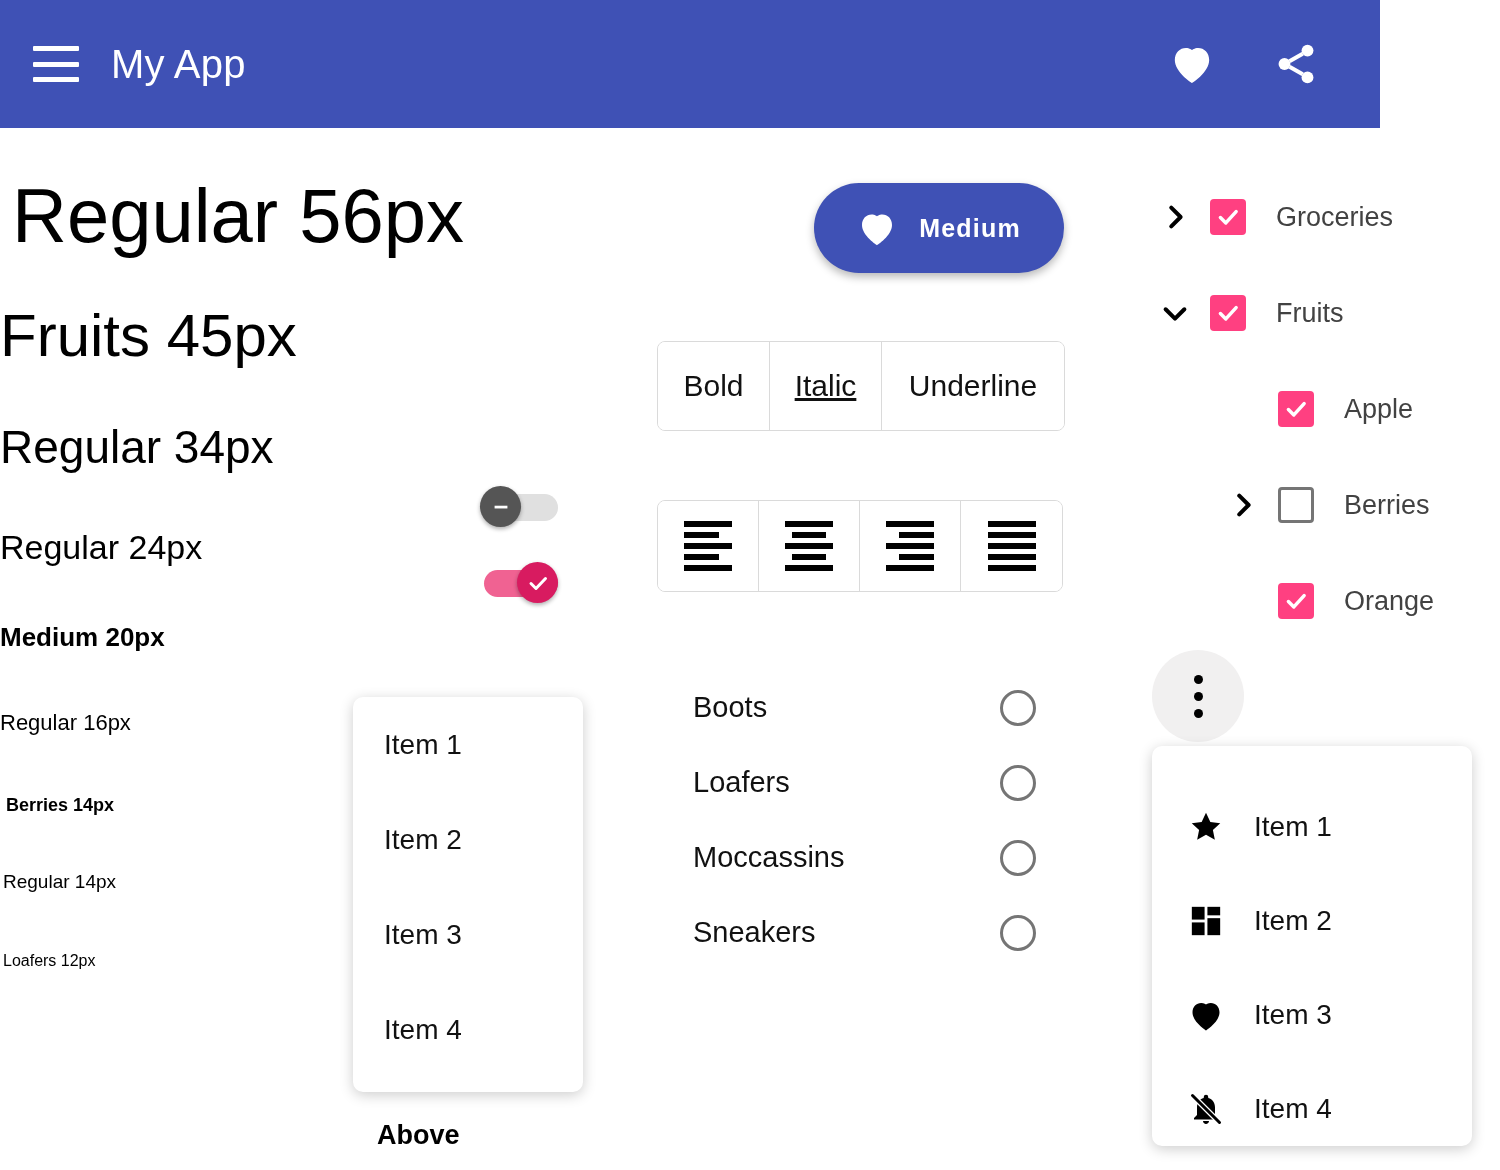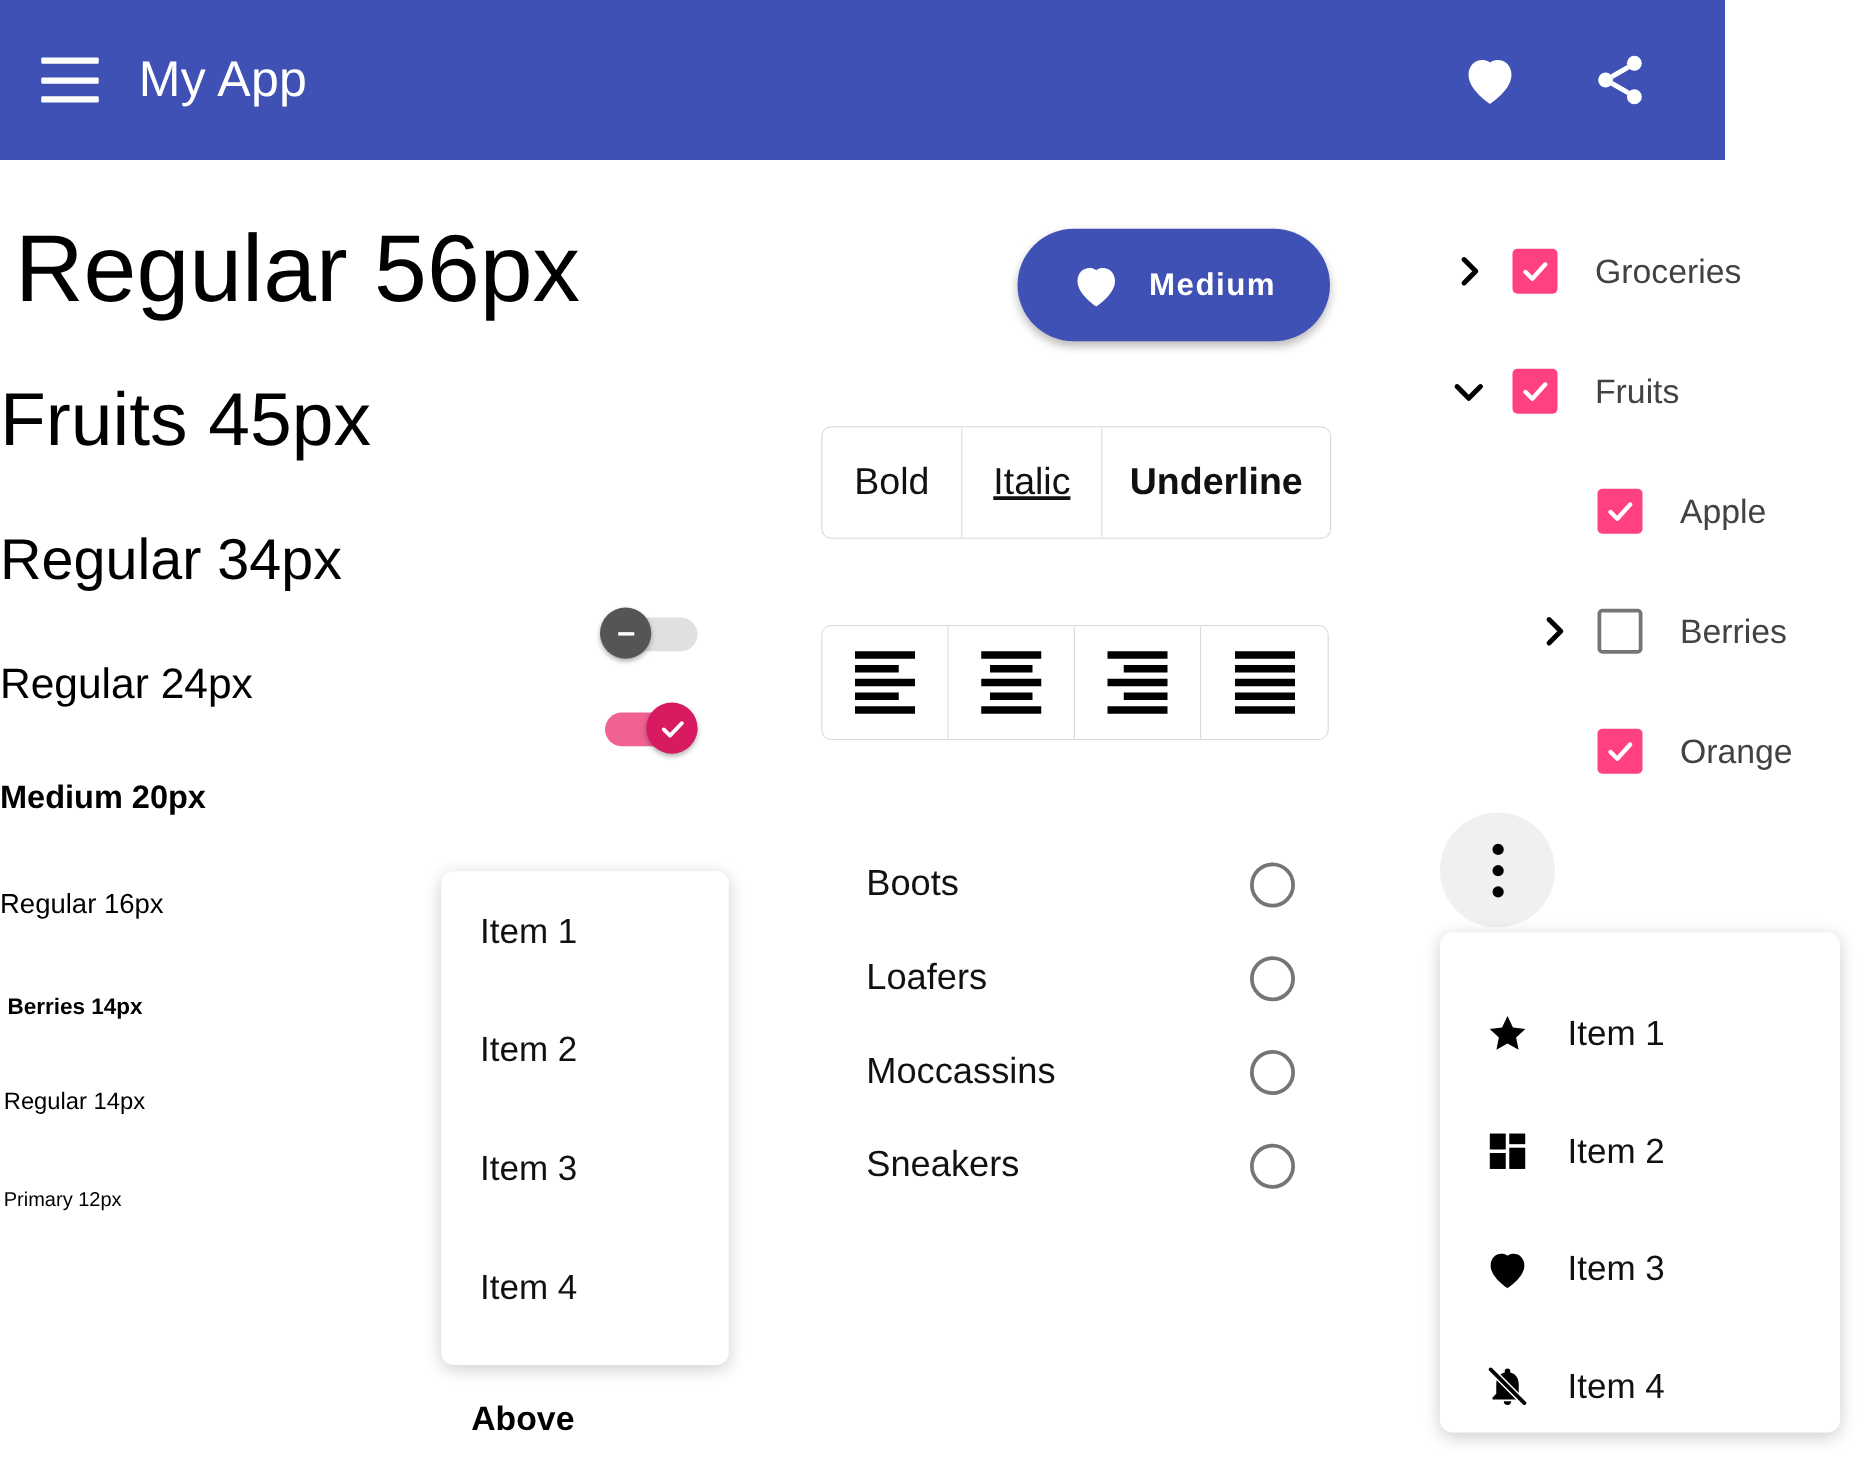--- a/index.html
+++ b/index.html
@@ -55,21 +55,21 @@
     box-shadow: 0 4px 8px rgba(0,0,0,.28);
   }
   .primary-btn .pb-label { color: #fff; font-size: 25px; font-weight: bold; letter-spacing: 1.2px; }
 
   
   .seg-text { position: absolute; left: 657px; top: 341px; display: flex;
     border: 1px solid #DADADA; border-radius: 8px; overflow: hidden; background: #fff; }
   .seg-text .seg { height: 88px; display: flex; align-items: center; justify-content: center;
     font-size: 30px; color: #111; cursor: pointer; background: #fff; border-right: 1px solid #DADADA; }
   .seg-text .seg:last-child { border-right: none; }
-  .seg-bold { width: 112px; } .seg-italic { width: 112px; text-decoration: underline; } .seg-underline { width: 182px; font-weight: bold; }
+  .seg-bold { width: 112px; } .seg-italic { width: 112px; text-decoration: underline; } .seg-underline { width: 182px; }
 
   
   .seg-align { position: absolute; left: 657px; top: 500px; display: flex;
     border: 1px solid #DADADA; border-radius: 8px; overflow: hidden; background: #fff; }
   .seg-align .seg { width: 101px; height: 90px; display: flex; align-items: center; justify-content: center;
     cursor: pointer; background: #fff; border-right: 1px solid #DADADA; }
   .seg-align .seg:last-child { border-right: none; }
   .albars { width: 48px; display: flex; flex-direction: column; gap: 5px; }
   .albars i { display: block; height: 6px; background: #000; }
 
@@ -145,21 +145,21 @@
 
   <div class="typecol">
     <div class="t56">Regular 56px</div>
     <div class="t45">Fruits 45px</div>
     <div class="t34">Regular 34px</div>
     <div class="t24">Regular 24px</div>
     <div class="t20">Medium 20px</div>
     <div class="t16">Regular 16px</div>
     <div class="t14m">Berries 14px</div>
     <div class="t14">Regular 14px</div>
-    <div class="t12">Primary 12px</div>
+    <div class="t12">Loafers 12px</div>
   </div>
 
   <div class="switches">
     <div class="sw sw-off">
       <div class="sw-track"></div>
       <div class="sw-thumb">
         <svg width="22" height="22" viewBox="0 0 24 24">
             <rect x="5" y="10.6" width="14" height="3" fill="#ffffff"></rect>
           </svg>
       </div>

